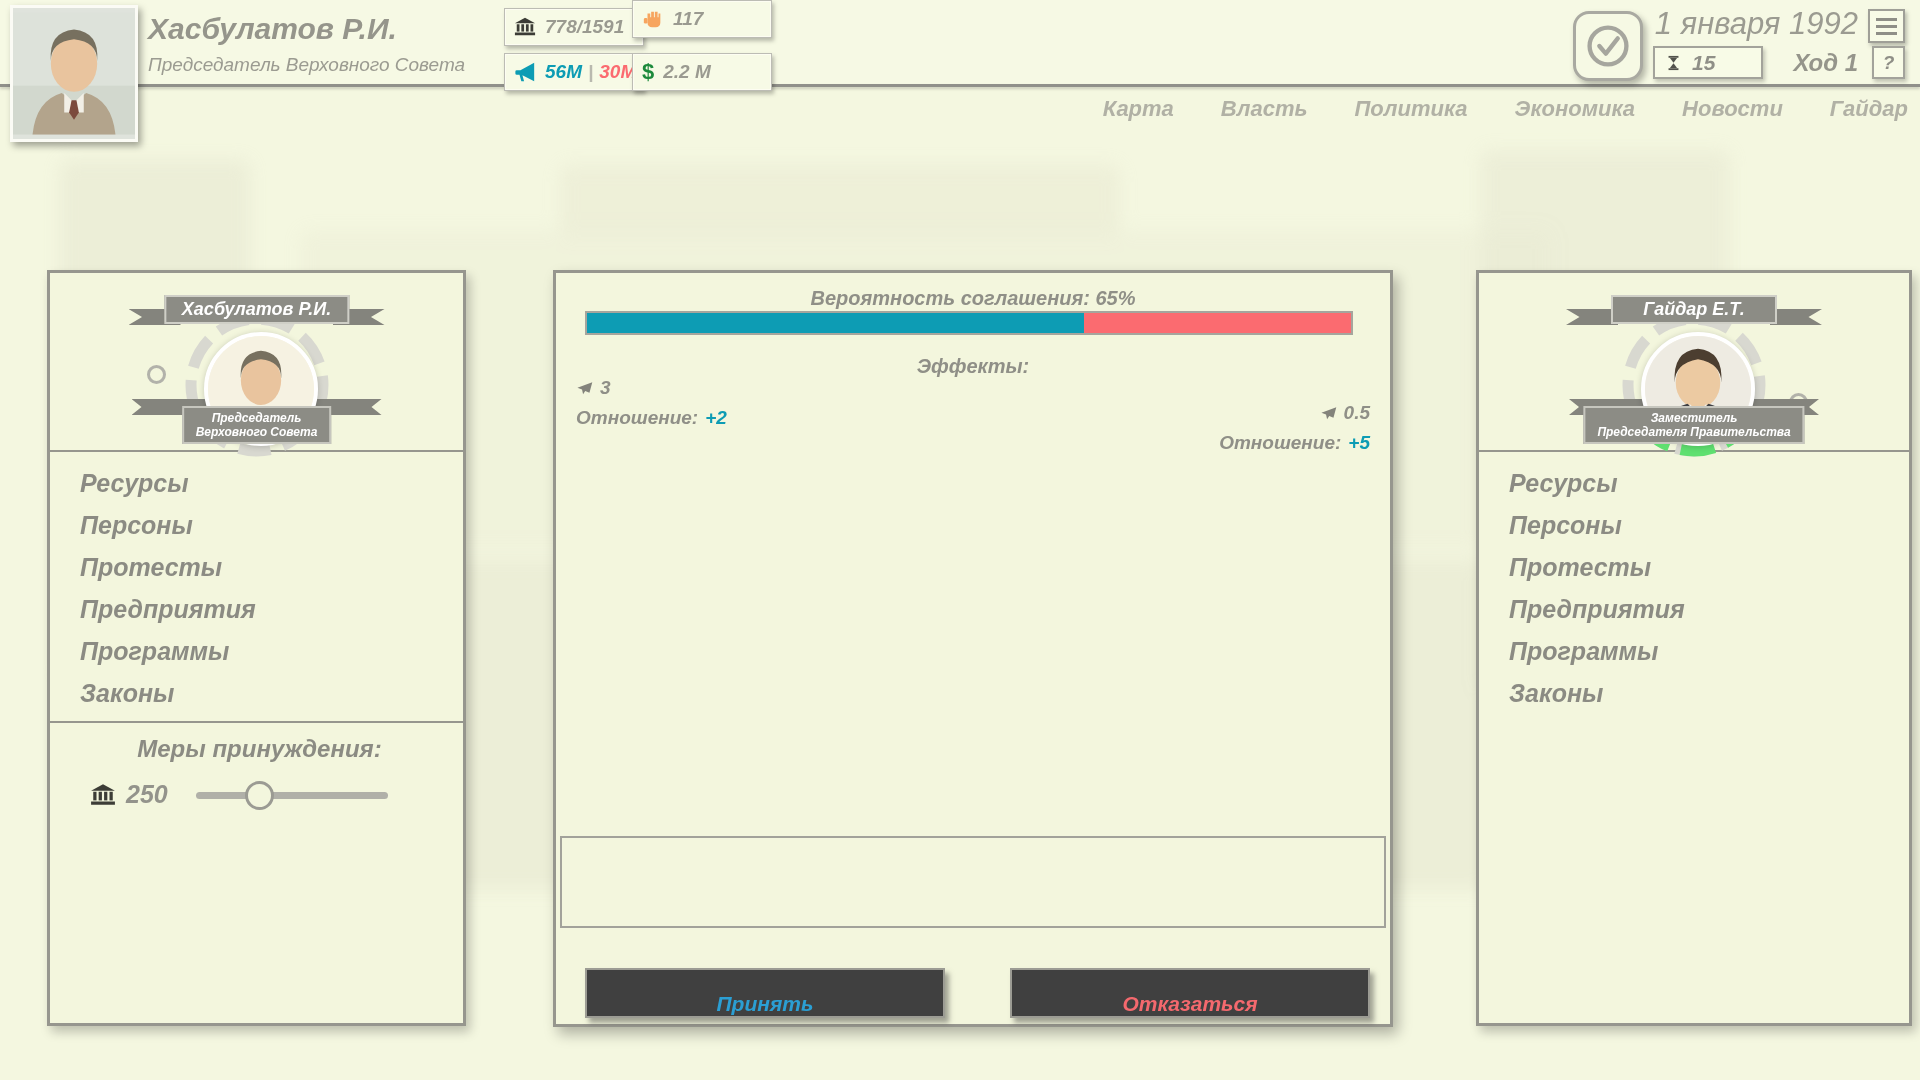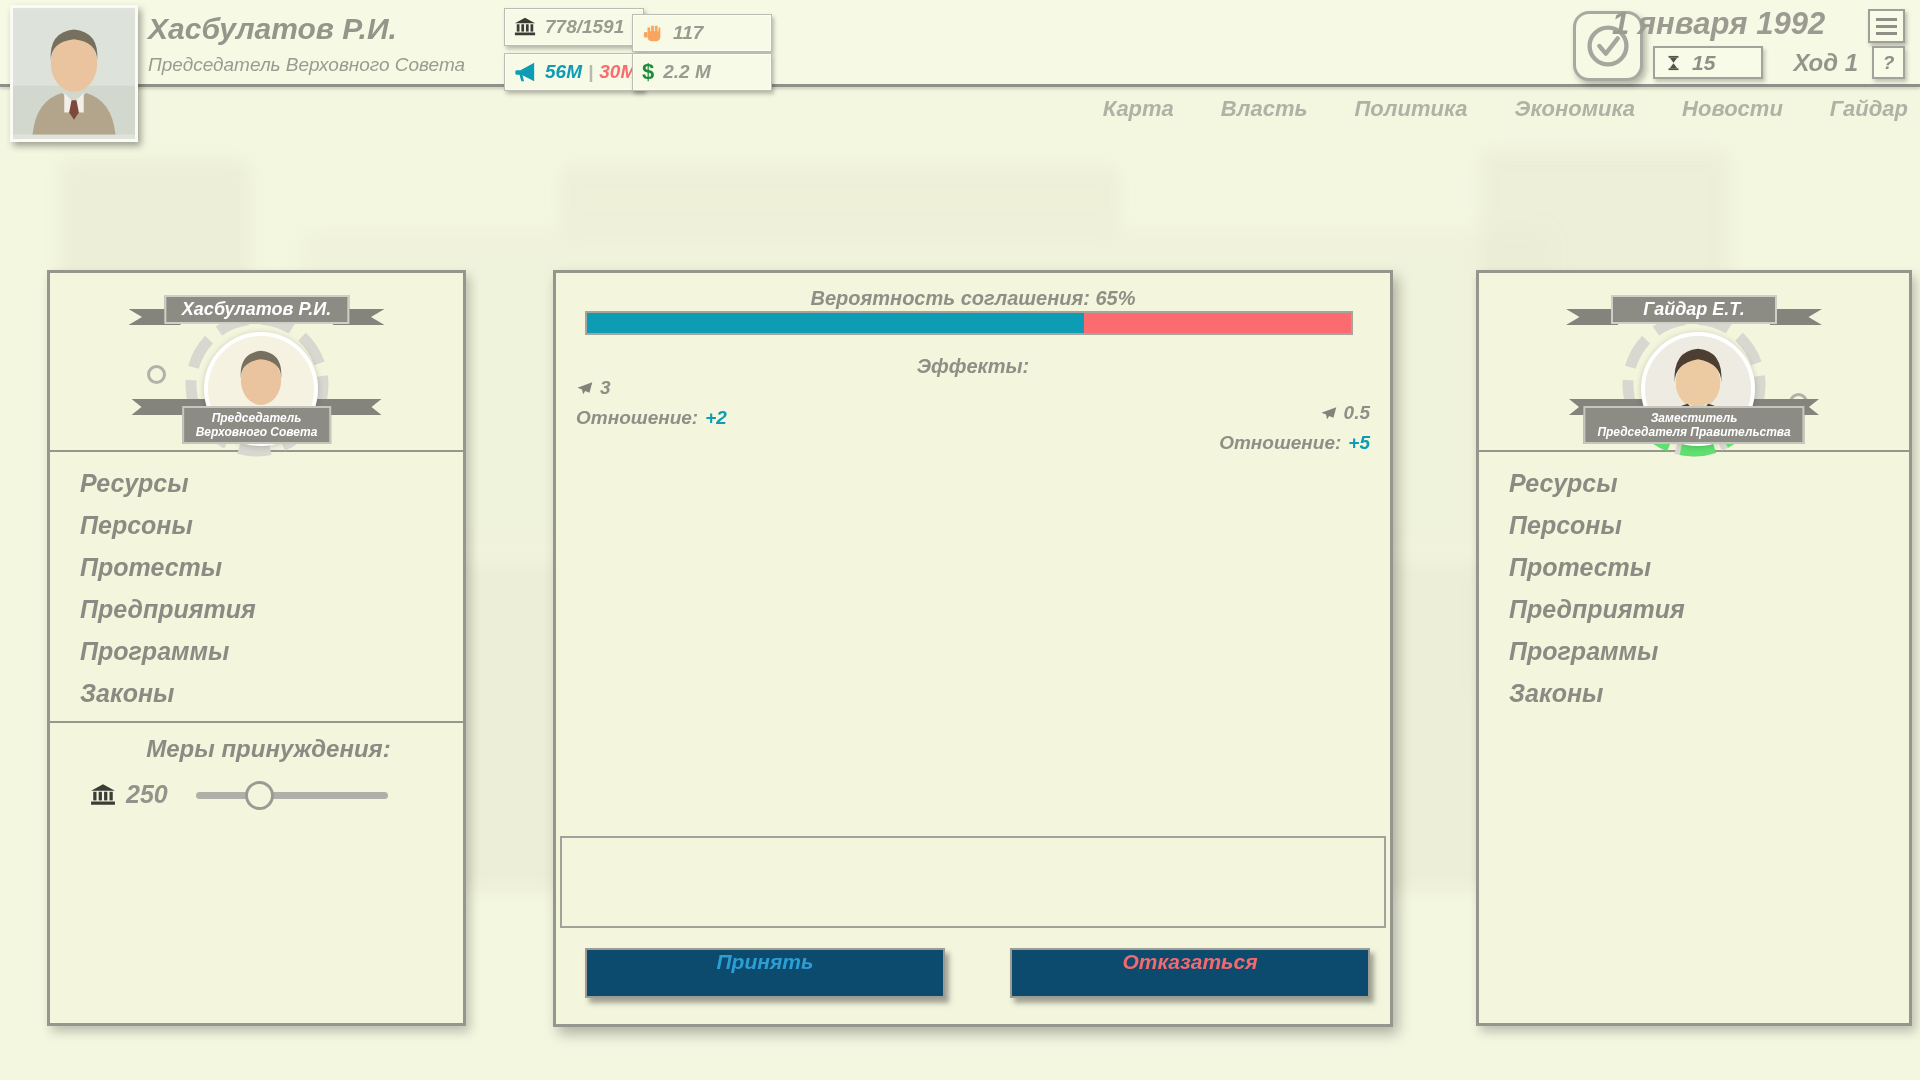--- a/index.html
+++ b/index.html
@@ -36,21 +36,21 @@
     display:flex;align-items:center;gap:9px;padding:0 9px;font-size:19px;font-weight:600;color:#9a9a90;z-index:3}
   .res-box .ric{width:22px;height:22px;flex:0 0 auto;display:flex}
   .res-box .ric svg{width:100%;height:100%}
   .v-teal{color:var(--teal,#0d9cb4)}
   .v-sep{color:#b9b9af;margin:0 -3px}
   .v-red{color:var(--red,#fb6b70)}
   .money-symbol{color:var(--money_green,#1d8a3c);font-weight:700;font-size:22px;font-style:normal}
 
   .end-turn-btn{position:absolute;left:1573px;top:11px;width:64px;height:64px;border:3px solid #a9a9a1;border-radius:16px;
     background:#f6f9e4;box-shadow:3px 4px 6px rgba(0,0,0,.28);z-index:3;display:flex;align-items:center;justify-content:center;cursor:pointer}
-  .date-label{position:absolute;left:1612px;top:6px;width:246px;font-size:31px;font-weight:700;color:#9b9b91;z-index:3}
+  .date-label{position:absolute;left:1612px;top:6px;width:246px;text-align:right;font-size:31px;font-weight:400;color:#9b9b91;z-index:3}
   .menu-btn{position:absolute;left:1868px;top:9px;width:33px;height:30px;background:#f8fbe7;border:2px solid #9f9f97;
     box-shadow:2px 3px 4px rgba(0,0,0,.25);z-index:3;display:flex;flex-direction:column;justify-content:center;gap:4px;align-items:center;cursor:pointer}
   .menu-btn span{display:block;width:21px;height:3px;background:#8f8f87}
   .actions-box{position:absolute;left:1653px;top:46px;width:86px;height:29px;background:#f8fbe7;border:2px solid #a3a39b;
     box-shadow:2px 3px 4px rgba(0,0,0,.22);z-index:3;display:flex;align-items:center;gap:10px;padding:0 10px;font-size:21px;font-weight:600;color:#8f8f87}
   .actions-box .ric{width:17px;height:22px;display:flex}
   .turn-label{position:absolute;left:1760px;top:49px;width:98px;text-align:right;font-size:24px;font-weight:600;color:#95958b;z-index:3}
   .help-box{position:absolute;left:1872px;top:46px;width:29px;height:29px;background:#f8fbe7;border:2px solid #a3a39b;
     box-shadow:2px 3px 4px rgba(0,0,0,.22);z-index:3;display:flex;align-items:center;justify-content:center;
     font-size:19px;font-weight:700;color:#8f8f87;cursor:pointer}
@@ -87,21 +87,21 @@
     background:#8c8c85;border:2px solid #c6c6be;color:#fff;font-size:12px;line-height:14px;font-weight:700;
     padding:3px 12px;text-align:center;white-space:nowrap}
 
   .panel-divider{position:absolute;left:0;width:100%;height:2px;background:#96968e}
   .pd1{top:177px}
   .pd2{top:448px}
 
   .panel-menu{position:absolute;left:30px;top:198px;right:8px}
   .panel-menu .mi{font-size:25px;font-weight:700;color:#8b8b83;margin-bottom:17px;line-height:25px;cursor:pointer}
 
-  .coercion-heading{position:absolute;left:12px;top:462px;width:100%;text-align:center;font-size:24px;font-weight:700;color:#8b8b83}
+  .coercion-heading{position:absolute;left:3px;top:462px;width:100%;text-align:center;font-size:24px;font-weight:700;color:#8b8b83}
   .slider-row{position:absolute;left:16px;width:100%;height:36px}
   .sr1{top:505px}.sr2{top:547px}
   .slider-row .ric{position:absolute;left:24px;top:4px;width:26px;height:26px;display:flex}
   .slider-row .ric svg{width:100%;height:100%}
   .slider-val{position:absolute;left:60px;top:2px;font-size:25px;font-weight:600;color:#93938b}
   .slider-track{position:absolute;left:130px;top:14px;width:192px;height:7px;background:#b0b0a8;border-radius:4px;cursor:pointer}
   .slider-thumb{position:absolute;top:-11px;width:23px;height:23px;border:3px solid #9b9b93;border-radius:50%;background:#f3f6dd;cursor:grab}
 
   
   .prob-label{position:absolute;top:14px;left:0;width:100%;text-align:center;font-size:20px;font-weight:600;color:#8f8f87}
@@ -123,22 +123,22 @@
   .demand-col + .demand-col{border-left:3px solid #96968e}
   .cost-row{position:absolute;left:28px;top:18px;display:flex;align-items:center;gap:9px;font-size:19px;font-weight:600;color:#8f8f87}
   .cost-row .ric{width:20px;height:20px;display:flex}
   .cost-row .ric svg{width:100%;height:100%}
   .demand-text{position:absolute;left:28px;font-size:19px;font-weight:600;color:#8f8f87;right:14px}
   .dt-l{top:58px}
   .dt-r{top:20px}
 
   .message-box{position:absolute;left:4px;top:563px;width:822px;height:88px;border:2px solid #a2a29a}
 
-  .dlg-btn{position:absolute;top:675px;width:356px;height:46px;background:#0c4a6e;border:2px solid #9c9c94;
-    box-shadow:4px 5px 5px rgba(80,80,75,.5);display:flex;align-items:flex-start;justify-content:center;cursor:pointer}
+  .dlg-btn{position:absolute;top:695px;width:356px;height:46px;background:#404040;border:2px solid #9c9c94;
+    box-shadow:4px 5px 5px rgba(80,80,75,.5);display:flex;align-items:flex-end;justify-content:center;cursor:pointer}
   .btn-accept{left:29px}
   .btn-decline{left:454px}
   .dlg-btn .btn-label{font-size:21px;font-weight:700}
   .btn-accept .btn-label{color:var(--accept_blue,#2b9fd4)}
   .btn-decline .btn-label{color:var(--decline_red,#f4696e)}
 
   
   .icon-bank path,.icon-bank rect,.icon-bank polygon{fill:#3c3c36}
   .icon-fist path,.icon-fist rect{fill:var(--orange,#f7a55f)}
   .icon-mega path{fill:var(--teal,#19b0d2)}
@@ -182,21 +182,21 @@
         <rect x="3" y="9" width="3" height="8"></rect>
         <rect x="8" y="9" width="3" height="8"></rect>
         <rect x="13" y="9" width="3" height="8"></rect>
         <rect x="18" y="9" width="3" height="8"></rect>
         <rect x="1" y="18" width="22" height="3"></rect>
       </svg>
   </span>
   <span>778/1591</span>
 </div>
 
-<div class="res-box" style="left:632px;top:14px">
+<div class="res-box" style="left:632px;top:0">
   <span class="ric icon-fist">
     <svg viewBox="0 0 24 24">
         <path d="M6 11 V6 h3 v4 h1 V4 h3 v6 h1 V4 h3 v6 h1 V6 h2 v10 c0 3-2 5-5 5 h-4 c-3 0-5-2-5-5 z"></path>
         <rect x="2" y="11" width="4" height="6" rx="1.5"></rect>
       </svg>
   </span>
   <span>117</span>
 </div>
 
 <div class="res-box" style="left:504px;top:53px">

